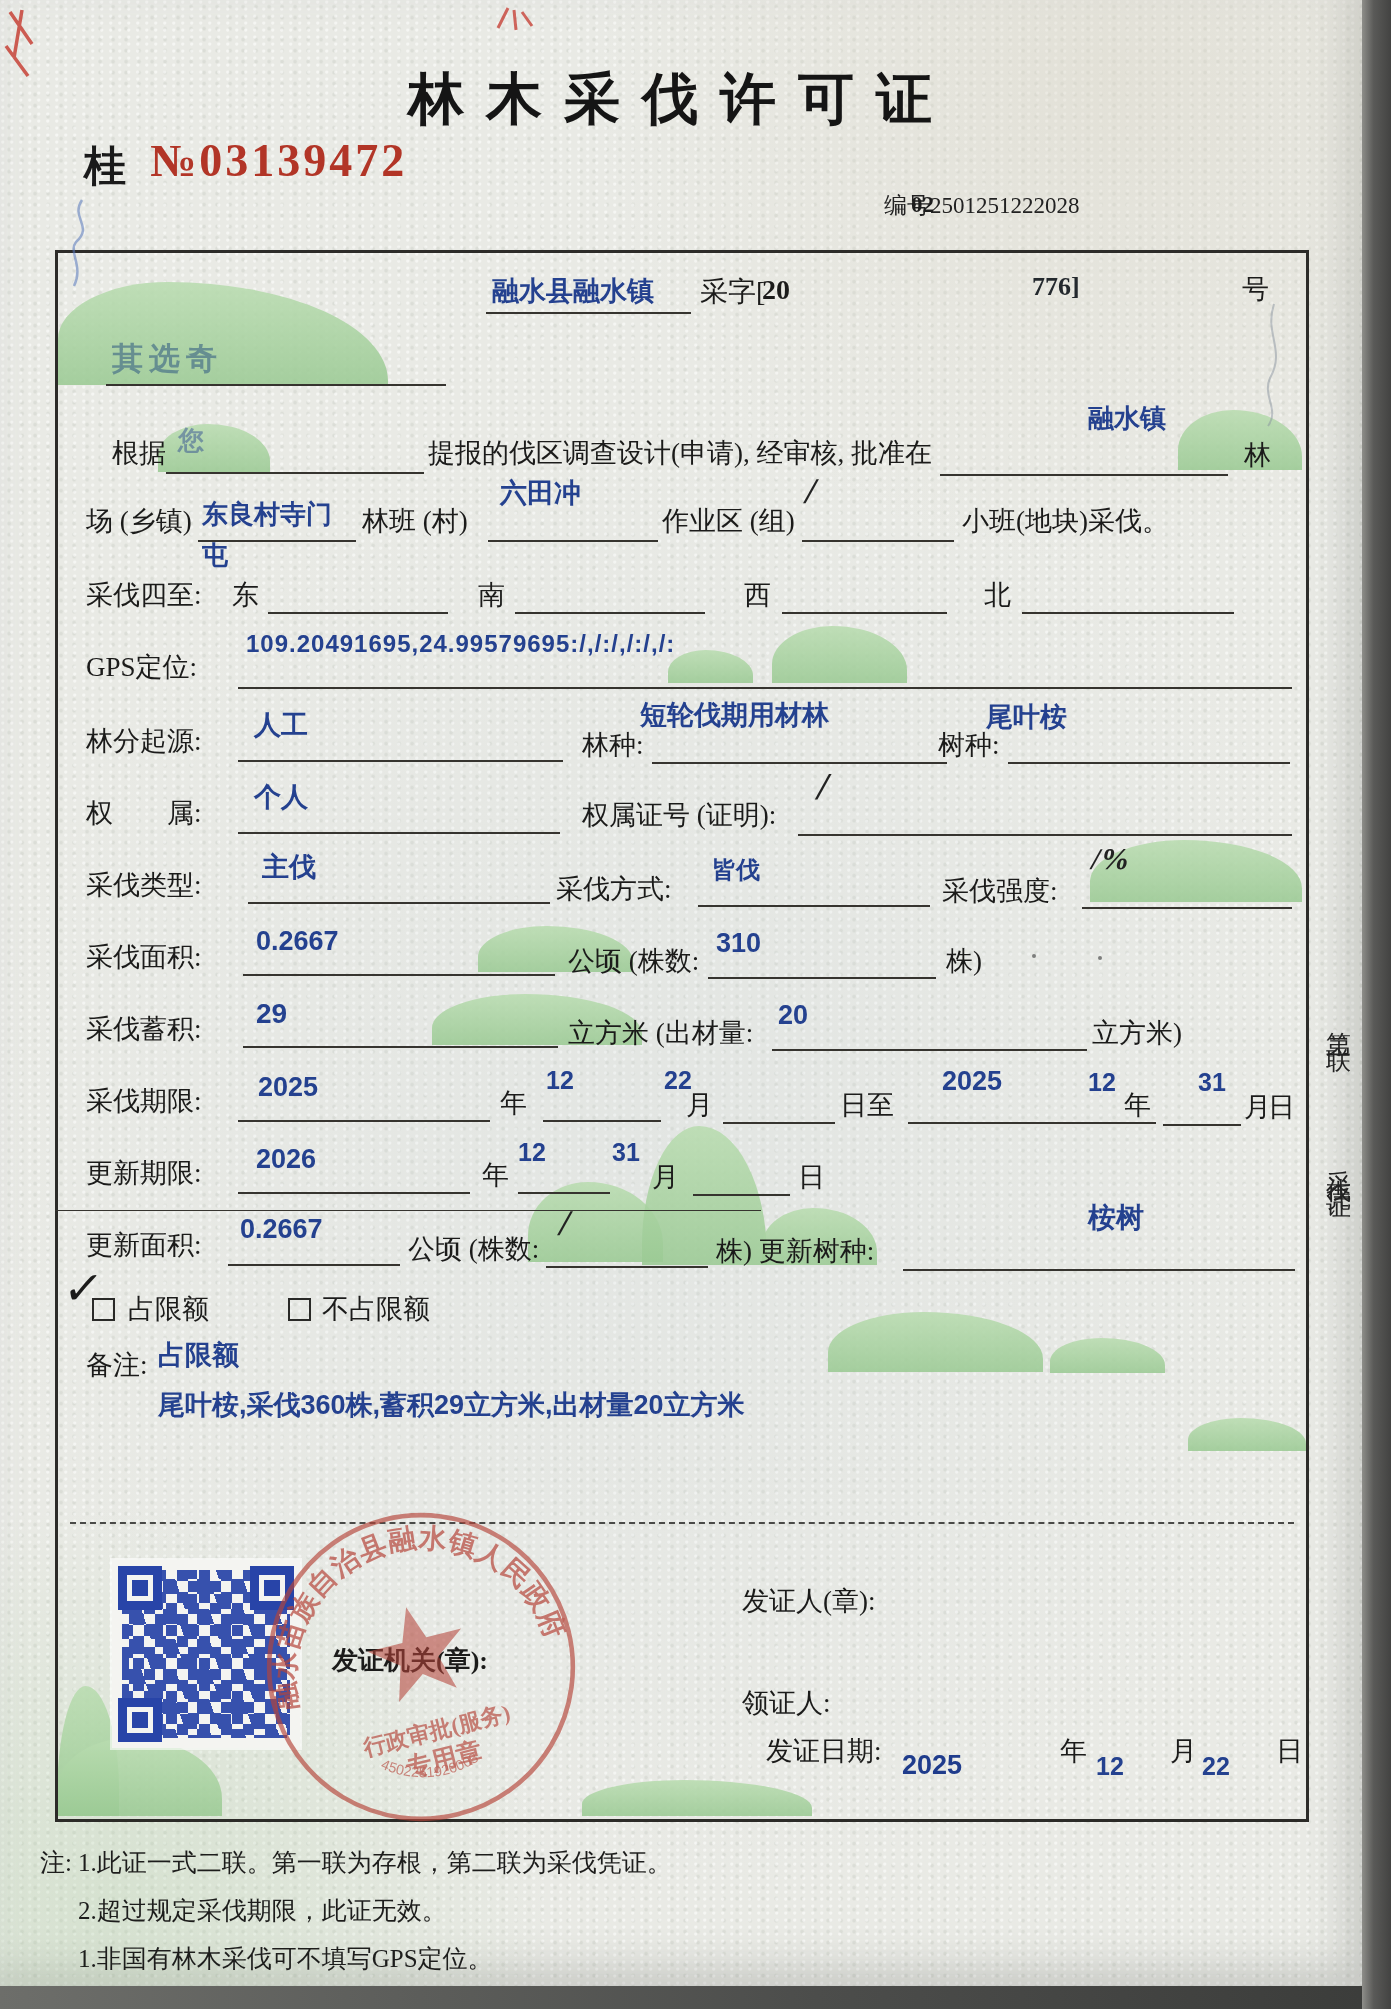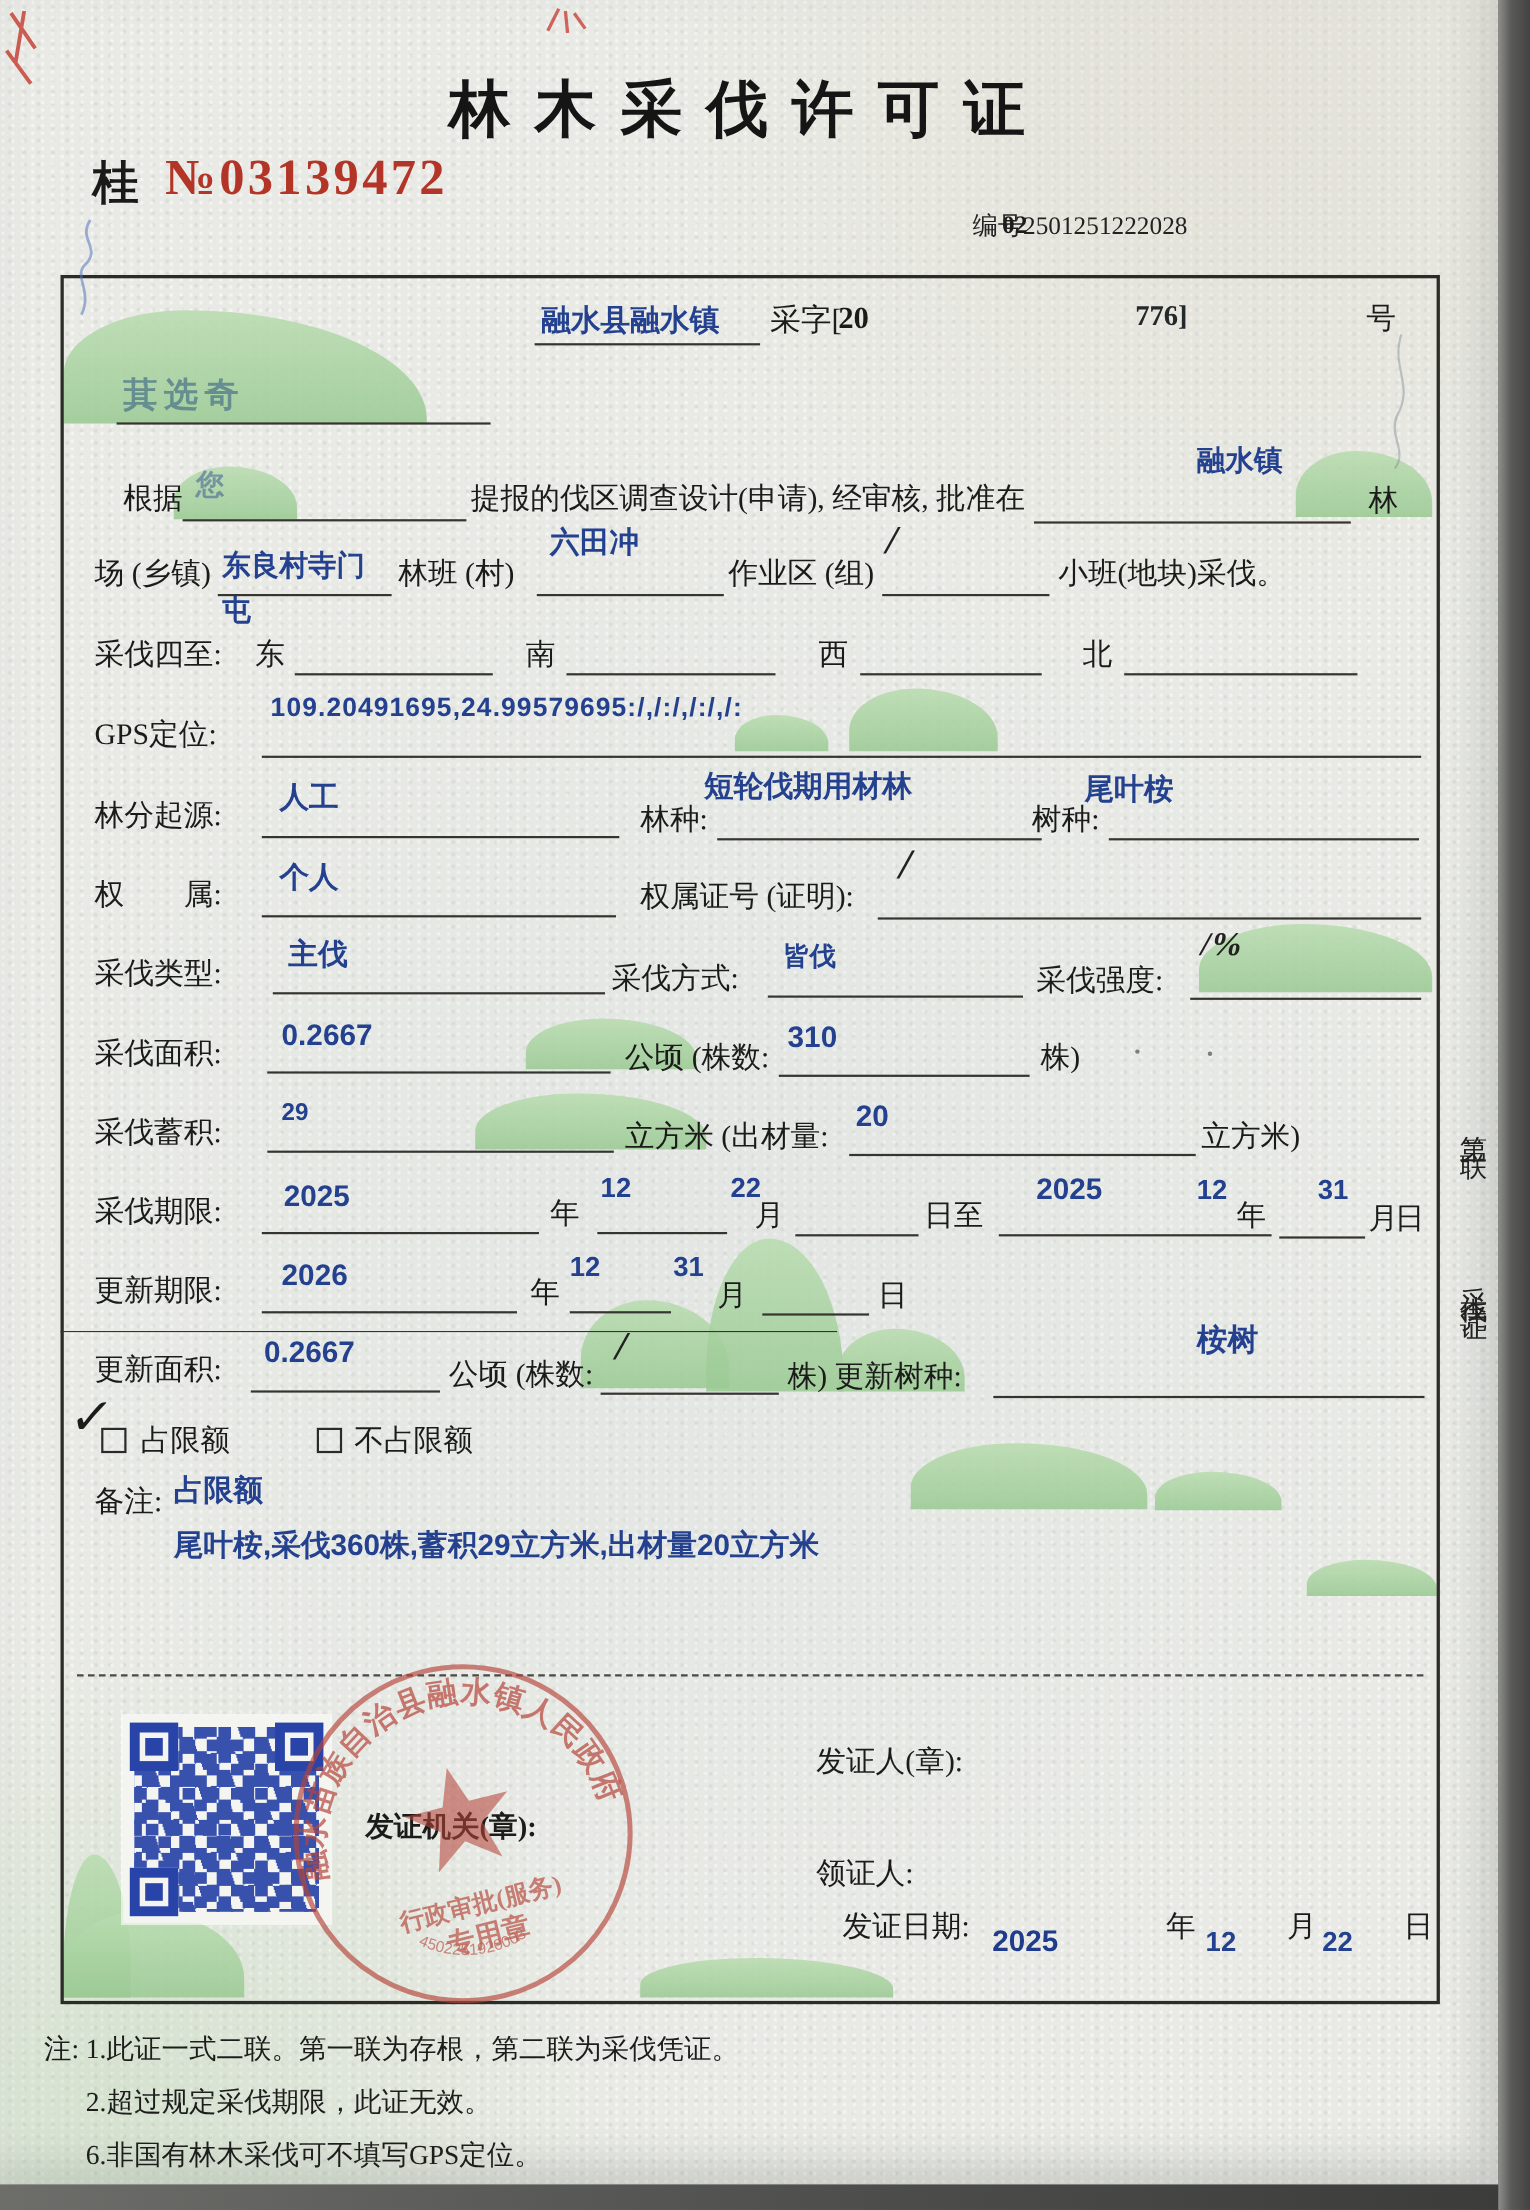--- a/index.html
+++ b/index.html
@@ -170,21 +170,21 @@
   <div class="val" style="left:256px;top:926px;font-size:27px;">0.2667</div>
   <div class="ul" style="left:243px;top:974px;width:312px;"></div>
   <div class="lbl" style="left:568px;top:946px;">公顷 (株数:</div>
   <div class="val" style="left:716px;top:928px;font-size:27px;">310</div>
   <div class="ul" style="left:708px;top:977px;width:228px;"></div>
   <div class="lbl" style="left:946px;top:946px;">株)</div>
   <div class="dot" style="left:1032px;top:954px;"></div>
   <div class="dot" style="left:1098px;top:956px;"></div>
 
   <div class="lbl" style="left:86px;top:1014px;">采伐蓄积:</div>
-  <div class="val" style="left:256px;top:998px;font-size:22px;">29</div>
+  <div class="val" style="left:256px;top:998px;font-size:28px;">29</div>
   <div class="ul" style="left:243px;top:1046px;width:315px;"></div>
   <div class="lbl" style="left:568px;top:1018px;">立方米 (出材量:</div>
   <div class="val" style="left:778px;top:1000px;font-size:27px;">20</div>
   <div class="ul" style="left:772px;top:1049px;width:315px;"></div>
   <div class="lbl" style="left:1092px;top:1018px;">立方米)</div>
 
   <div class="lbl" style="left:86px;top:1086px;">采伐期限:</div>
   <div class="val" style="left:258px;top:1072px;font-size:27px;">2025</div>
   <div class="ul" style="left:238px;top:1120px;width:252px;"></div>
   <div class="lbl" style="left:500px;top:1088px;">年</div>
@@ -272,21 +272,21 @@
   <div class="lbl" style="left:1170px;top:1736px;">月</div>
   <div class="val" style="left:1202px;top:1752px;font-size:25px;">22</div>
   <div class="lbl" style="left:1276px;top:1736px;">日</div>
 
   <div class="vtab" style="left:1322px;top:1012px;">第二联</div>
   <div class="vtab" style="left:1322px;top:1150px;">采伐凭证</div>
 
   <div class="note" style="left:40px;top:1846px;">注:</div>
   <div class="note" style="left:78px;top:1846px;">1.此证一式二联。第一联为存根，第二联为采伐凭证。</div>
   <div class="note" style="left:78px;top:1894px;">2.超过规定采伐期限，此证无效。</div>
-  <div class="note" style="left:78px;top:1942px;">6.非国有林木采伐可不填写GPS定位。</div>
+  <div class="note" style="left:78px;top:1942px;">1.非国有林木采伐可不填写GPS定位。</div>
 
   <svg class="decor" style="left:2px;top:6px;" width="60" height="84" viewBox="0 0 60 84">
     <path d="M8,6 L30,38 M20,4 L12,52 M4,40 L26,70" stroke="#c4372c" stroke-width="3.5" fill="none" opacity="0.8"></path>
   </svg>
   <svg class="decor" style="left:492px;top:4px;" width="44" height="30" viewBox="0 0 44 30">
     <path d="M6,24 L16,4 M22,6 L24,26 M30,8 L40,22" stroke="#c4372c" stroke-width="3" fill="none" opacity="0.75"></path>
   </svg>
   <svg class="decor" style="left:54px;top:196px;" width="60" height="96" viewBox="0 0 60 96">
     <path d="M28,4 C16,22 40,30 22,46 C14,56 30,70 20,90" stroke="#5577bb" stroke-width="2.5" fill="none" opacity="0.55"></path>
   </svg>

